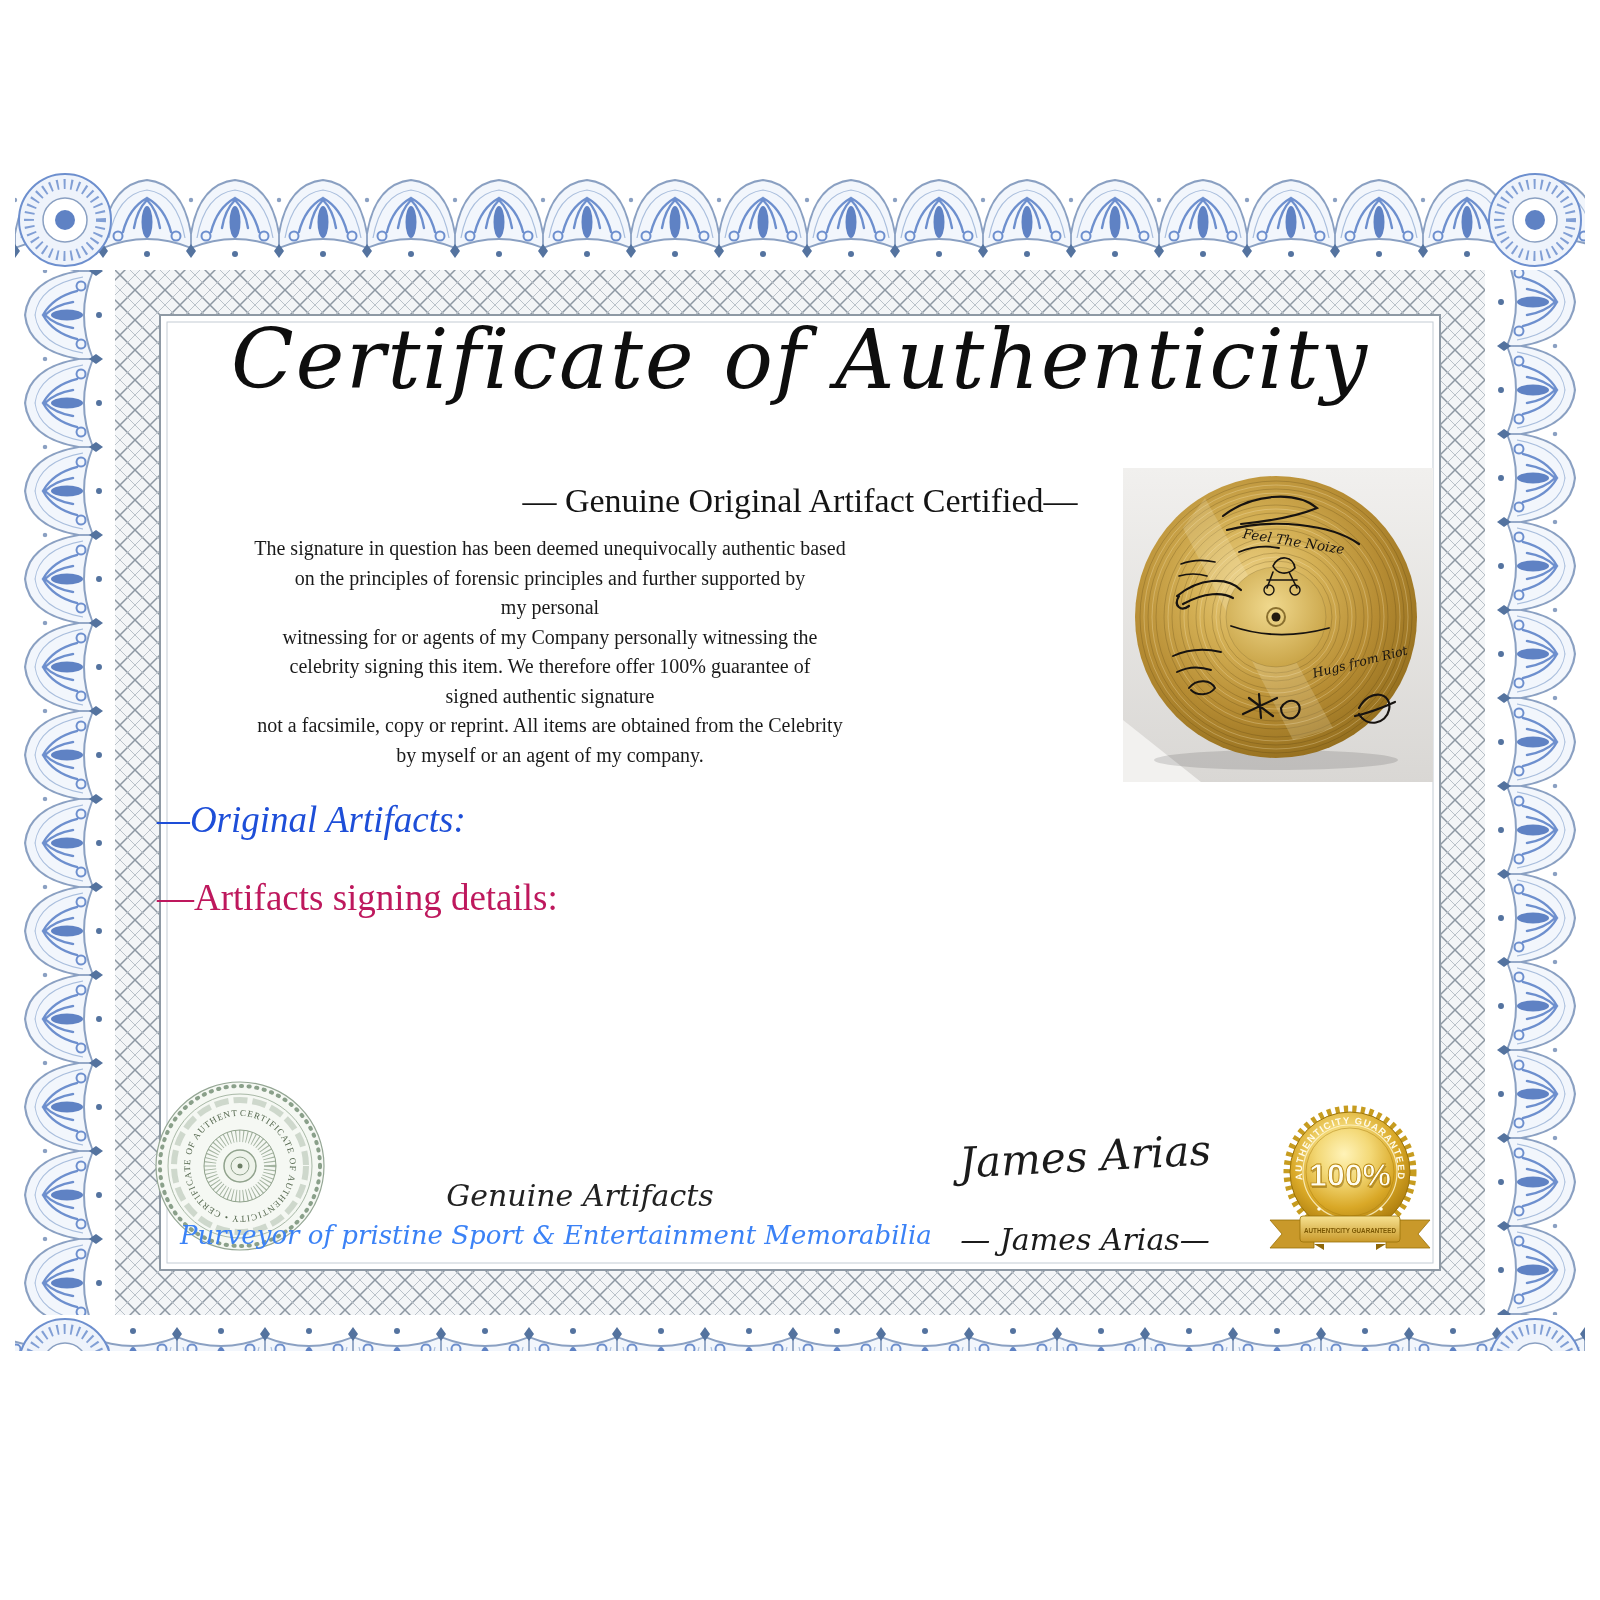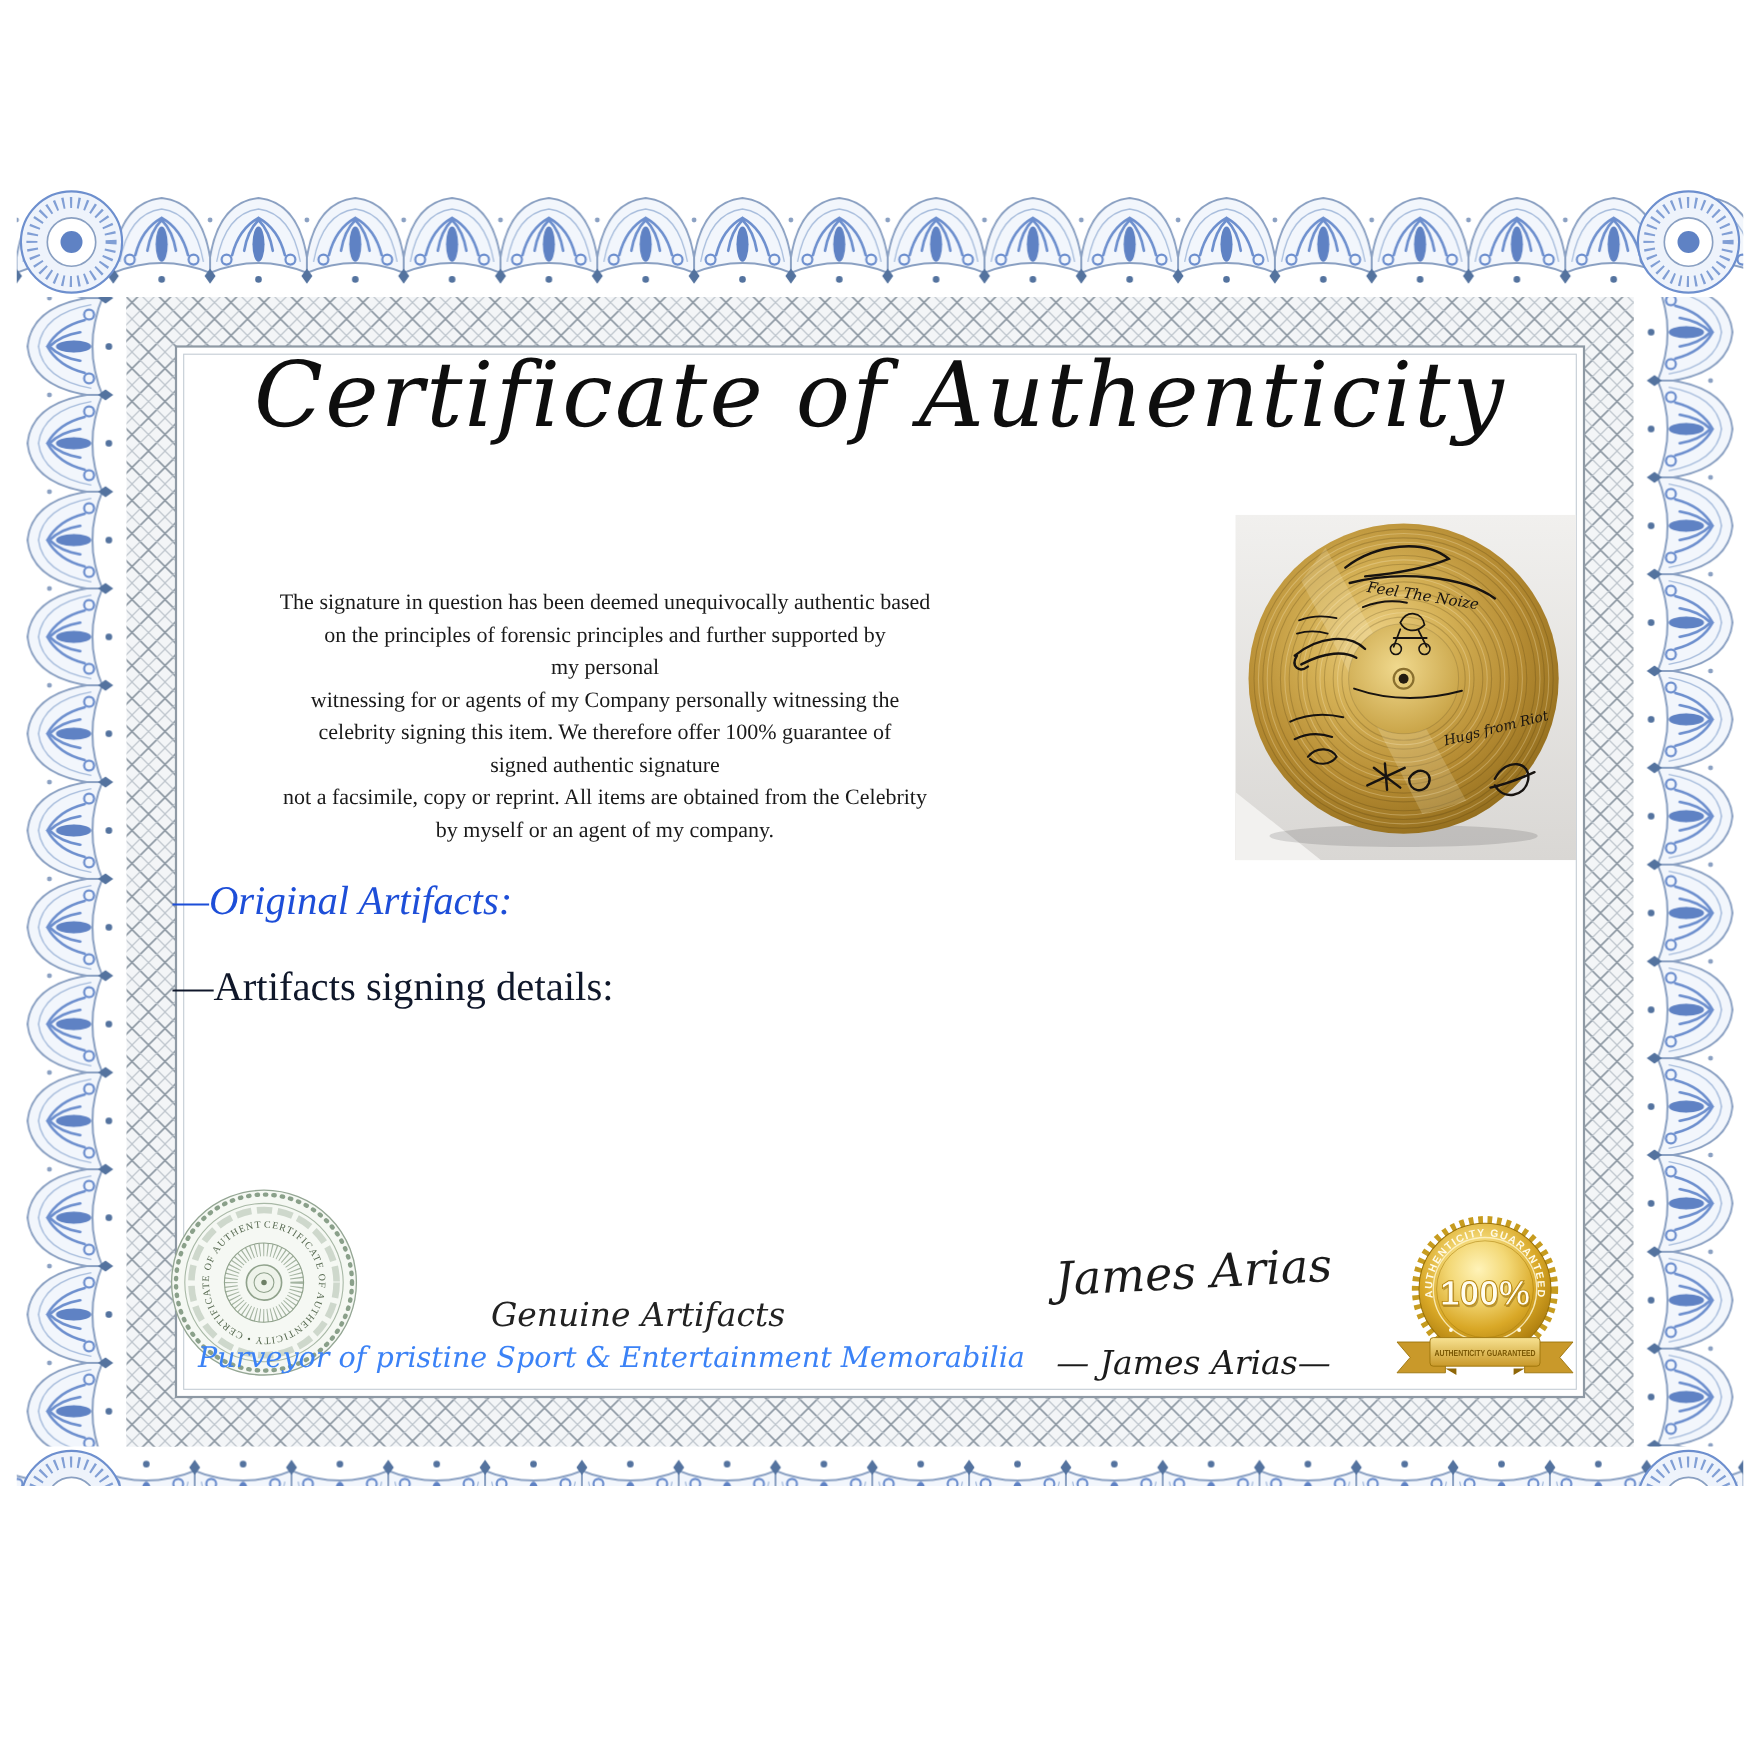--- a/index.html
+++ b/index.html
@@ -9,21 +9,21 @@
   #border-svg{left:15px;top:170px;}
   #title{left:160px;top:312px;width:1280px;text-align:center;
          font-family:"DejaVu Serif", serif;font-style:italic;font-size:82px;
          letter-spacing:2px;color:#0e0e0e;}
   #subtitle{left:160px;top:482px;width:1280px;text-align:center;
             font-size:34px;color:#141414;}
   #body-text{left:150px;top:534px;width:800px;text-align:center;
              font-size:20px;line-height:29.5px;color:#1a1a1a;}
   #body-text div{white-space:nowrap;}
   #sec-original{left:157px;top:798px;font-size:37px;color:#1d4ed8;font-style:italic;}
-  #sec-details{left:157px;top:876px;font-size:37px;color:#0f172a;}
+  #sec-details{left:157px;top:876px;font-size:37px;color:#be185d;}
   #photo-svg{left:1123px;top:468px;}
   #seal-left-svg{left:150px;top:1076px;}
   #issuer-name{left:180px;top:1178px;width:800px;text-align:center;
                font-family:"DejaVu Serif", serif;font-style:italic;font-size:30px;color:#222;}
   #issuer-tagline{left:180px;top:1220px;width:800px;text-align:left;
                   font-family:"DejaVu Serif", serif;font-style:italic;font-size:26px;color:#3b82f6;}
   #sig-hand{left:935px;top:1132px;width:300px;text-align:center;
             font-family:"DejaVu Serif", serif;font-style:italic;font-size:42px;
             transform:rotate(-3deg);color:#1b1b1b;}
   #sig-print{left:935px;top:1222px;width:300px;text-align:center;
@@ -84,20 +84,21 @@
     <use href="#crn" x="50" y="50"></use>
     <use href="#crn" x="1520" y="50"></use>
     <use href="#crn" x="50" y="1195"></use>
     <use href="#crn" x="1520" y="1195"></use>
 
     <rect x="145" y="145" width="1280" height="955" fill="#ffffff" stroke="#8e99a4" stroke-width="2"></rect>
     <rect x="152" y="152" width="1266" height="941" fill="none" stroke="#c3ccd4" stroke-width="1"></rect>
   </svg>
 
   <div id="title" class="abs">Certificate of Authenticity</div>
+  <div id="subtitle" class="abs">— Genuine Original Artifact Certified—</div>
 
   <div id="body-text" class="abs">
     <div>The signature in question has been deemed unequivocally authentic based</div>
     <div>on the principles of forensic principles and further supported by</div>
     <div>my personal</div>
     <div>witnessing for or agents of my Company personally witnessing the</div>
     <div>celebrity signing this item. We therefore offer 100% guarantee of</div>
     <div>signed authentic signature</div>
     <div>not a facsimile, copy or reprint. All items are obtained from the Celebrity</div>
     <div>by myself or an agent of my company.</div>

